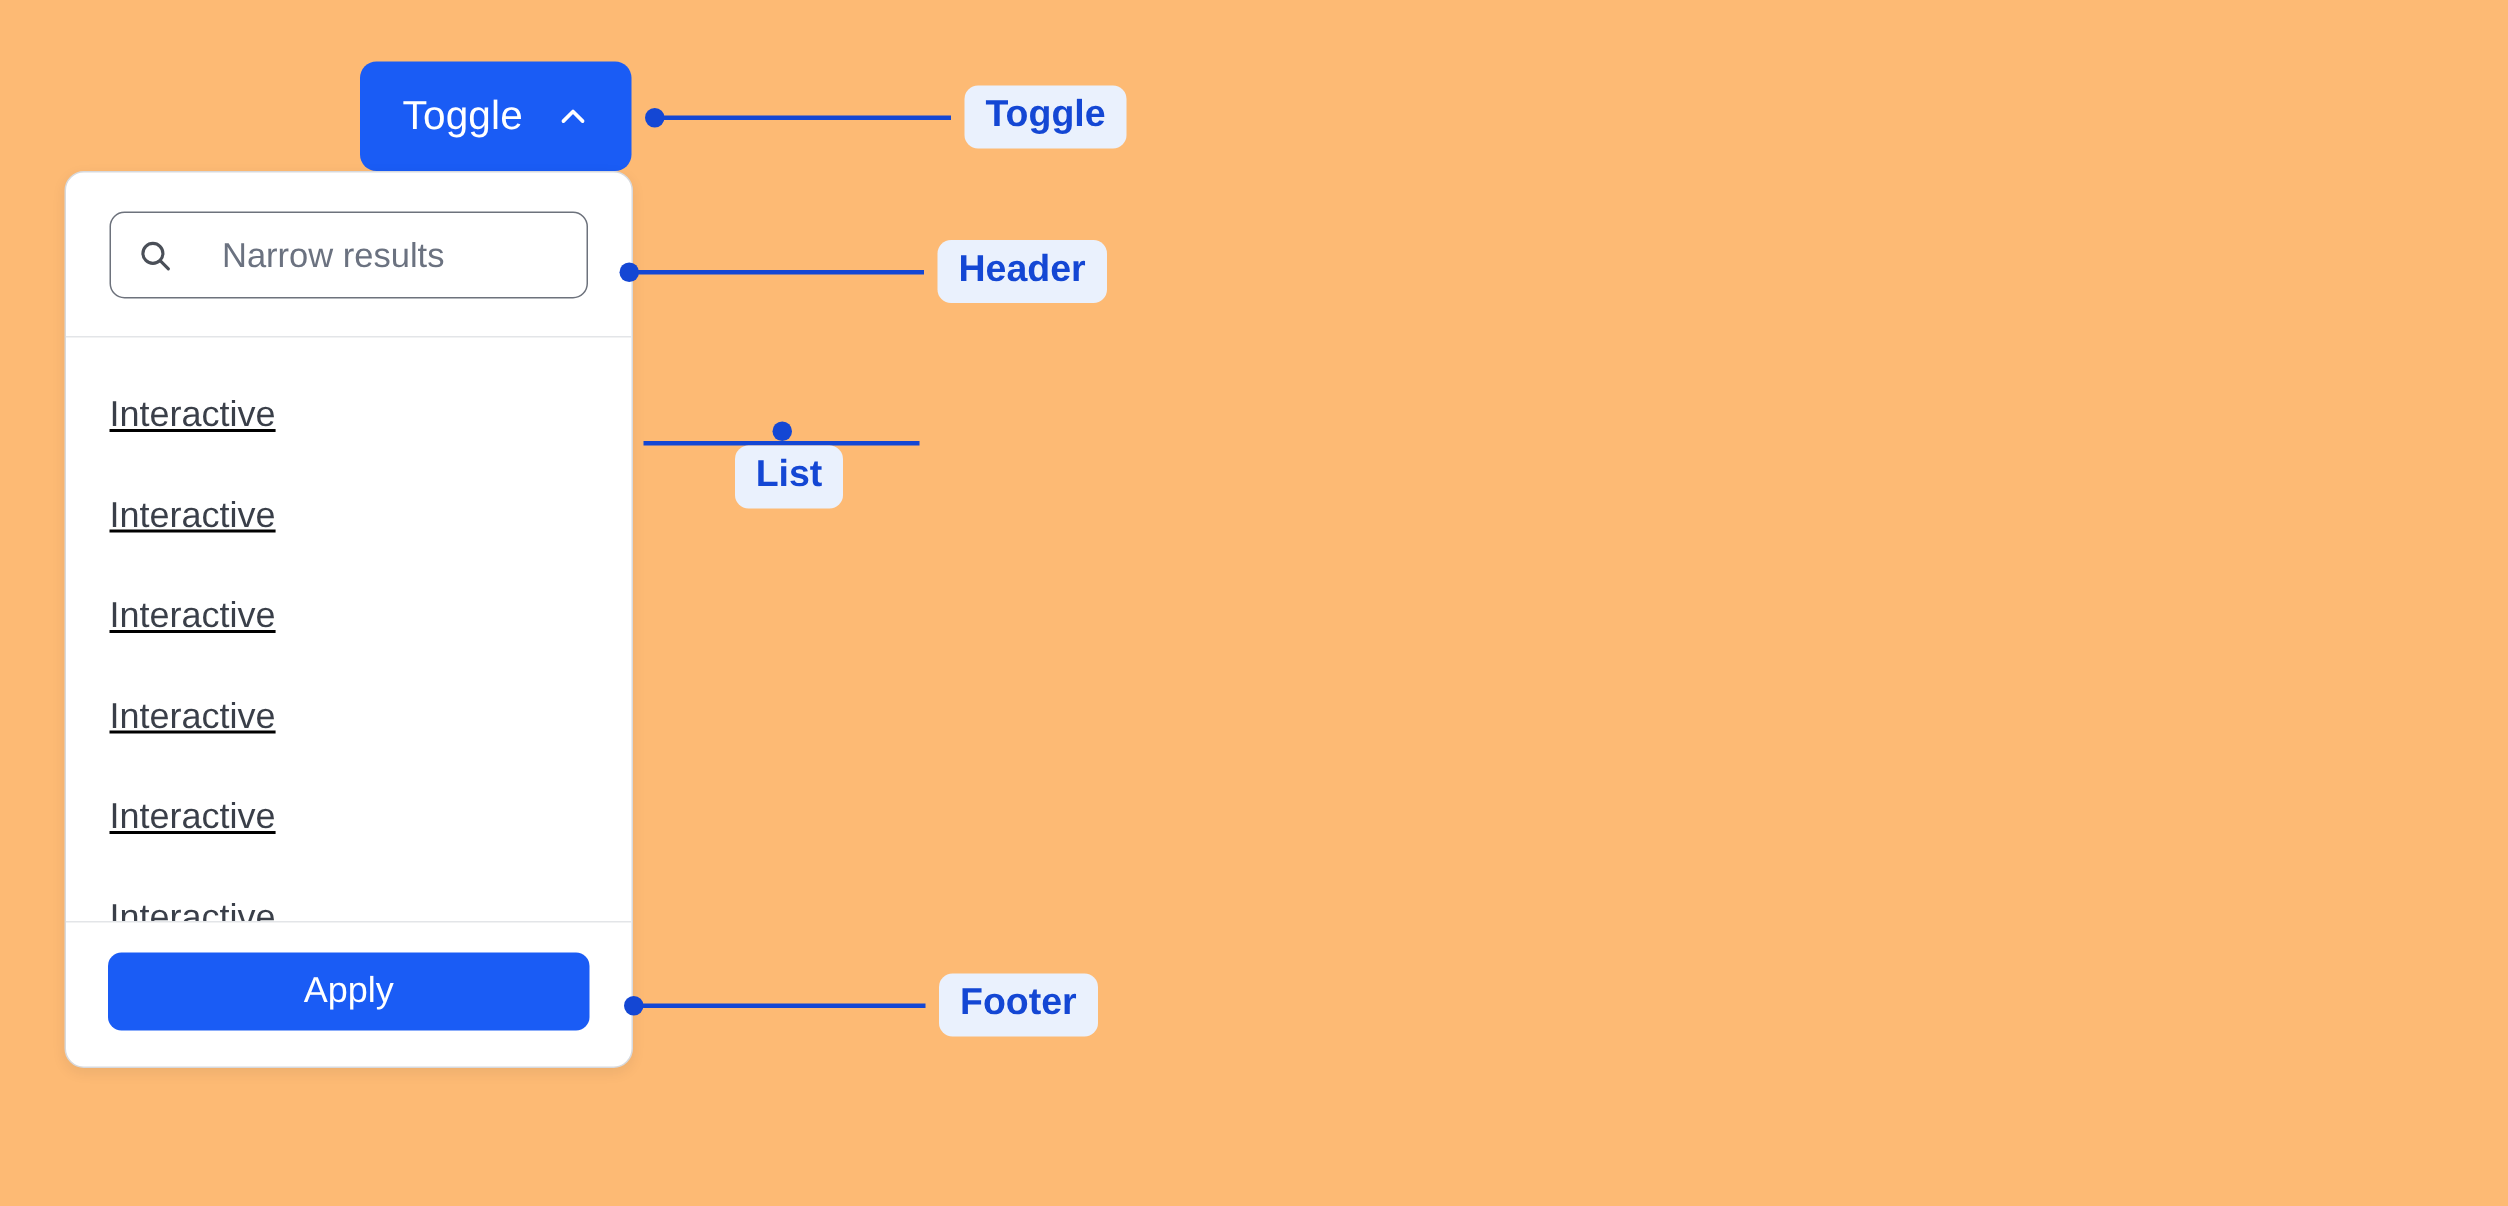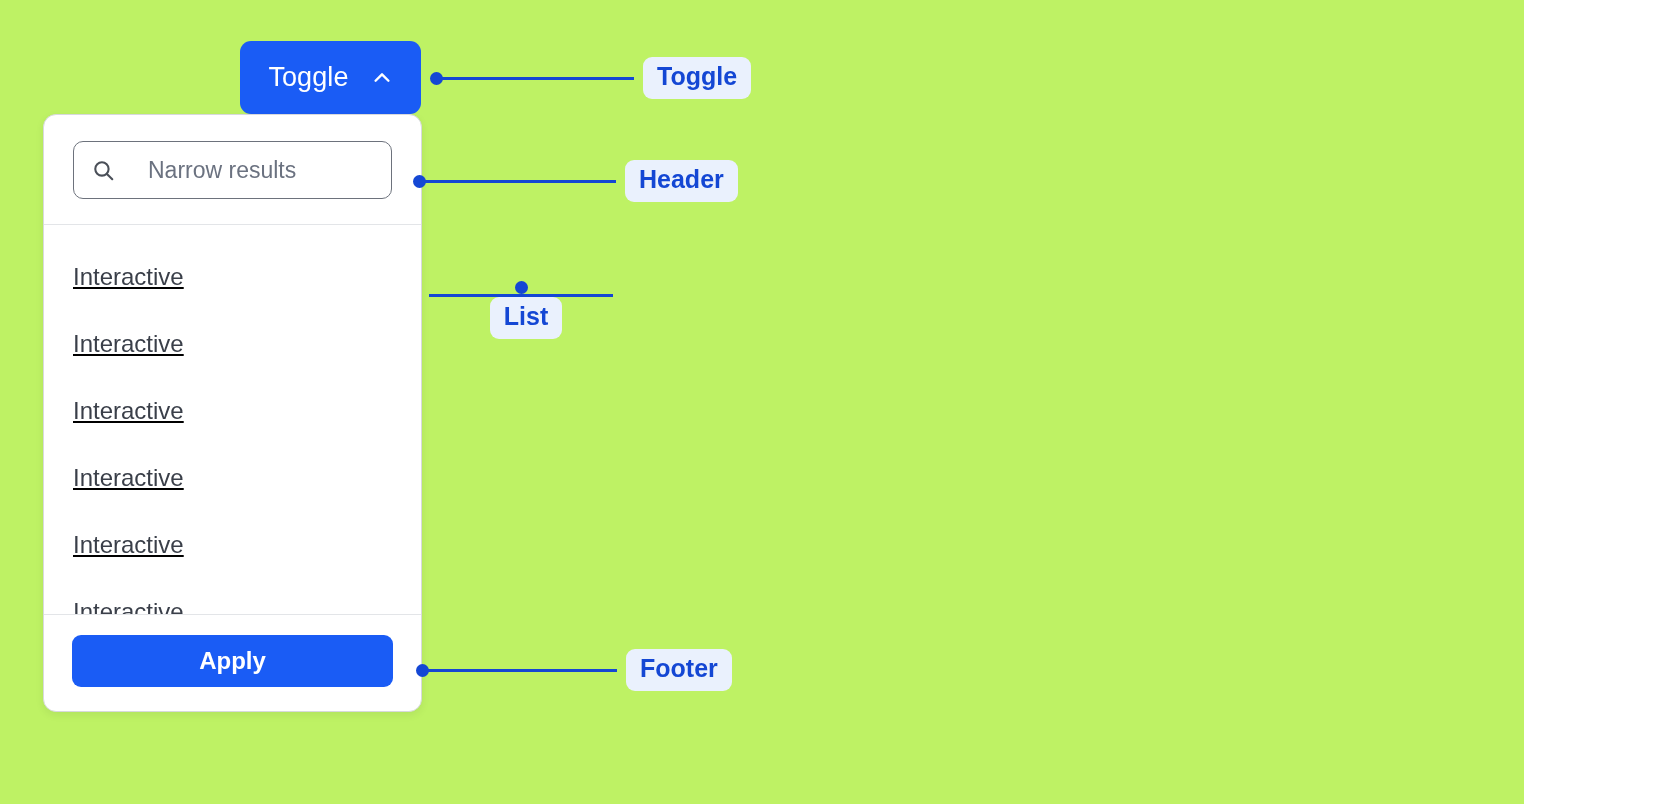--- a/index.html
+++ b/index.html
@@ -7,23 +7,23 @@
   html, body {
     width: 1672px;
     height: 804px;
     background: #ffffff;
     font-family: "Liberation Sans", sans-serif;
     overflow: hidden;
   }
 
   #stage {
     position: relative;
-    width: 1524px;
+    width: 1672px;
     height: 804px;
-    background: #bef264;
+    background: #fdba74;
   }
 
   
   .toggle-button {
     position: absolute;
     left: 240px;
     top: 41px;
     width: 181px;
     height: 73px;
     background: #1a5cf5;
@@ -133,21 +133,20 @@
     width: 100%;
     height: 52px;
     background: #1a5cf5;
     border: none;
     border-radius: 9px;
     color: #ffffff;
     font-family: "Liberation Sans", sans-serif;
     font-size: 24px;
     cursor: pointer;
     line-height: 1;
-    font-weight: bold;
   }
 
   
   .annotation {
     position: absolute;
     display: flex;
     align-items: center;
     height: 36px;
   }
   .annotation .dot {

